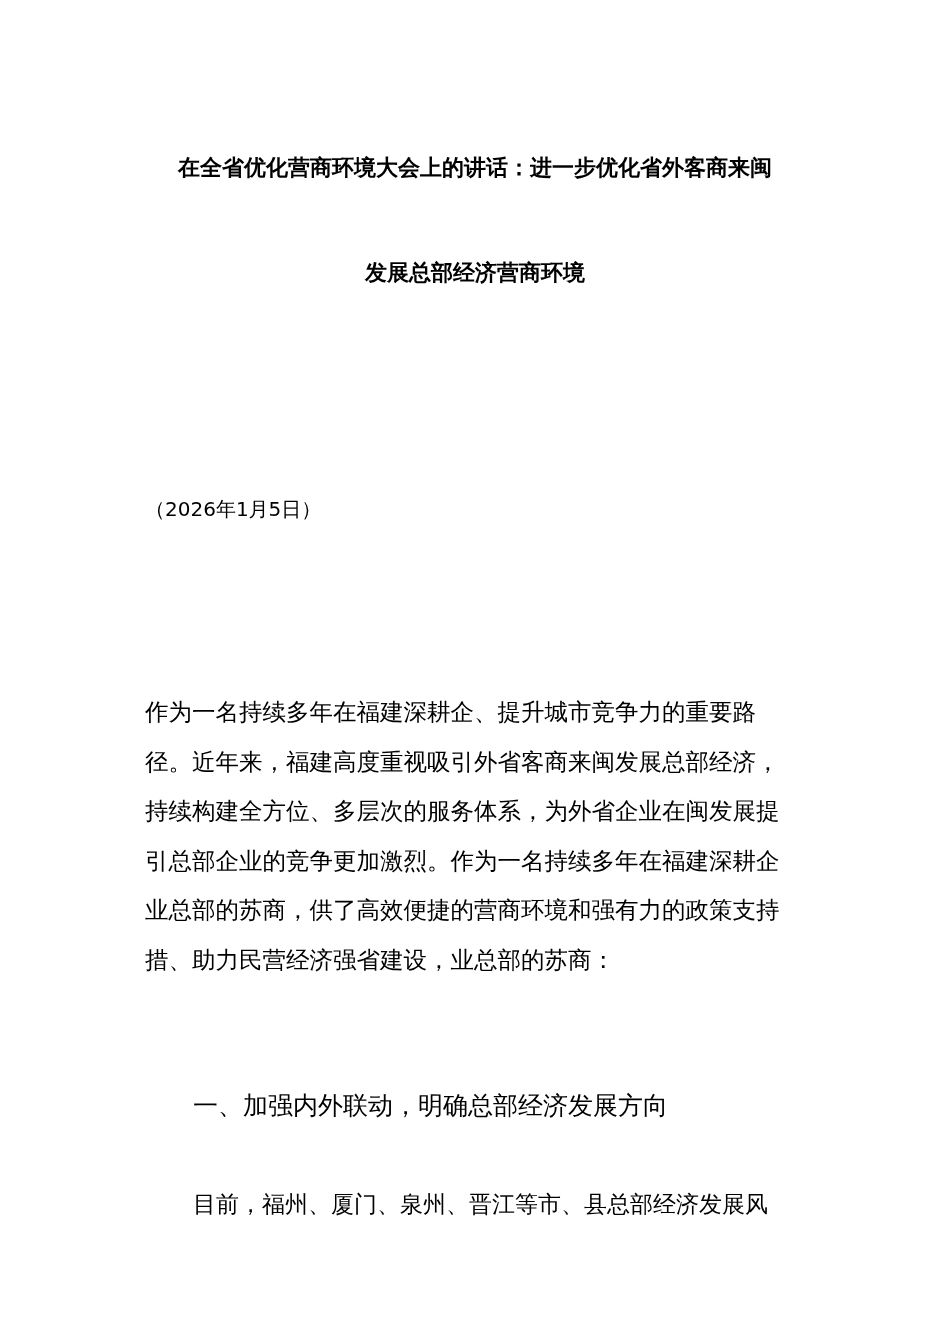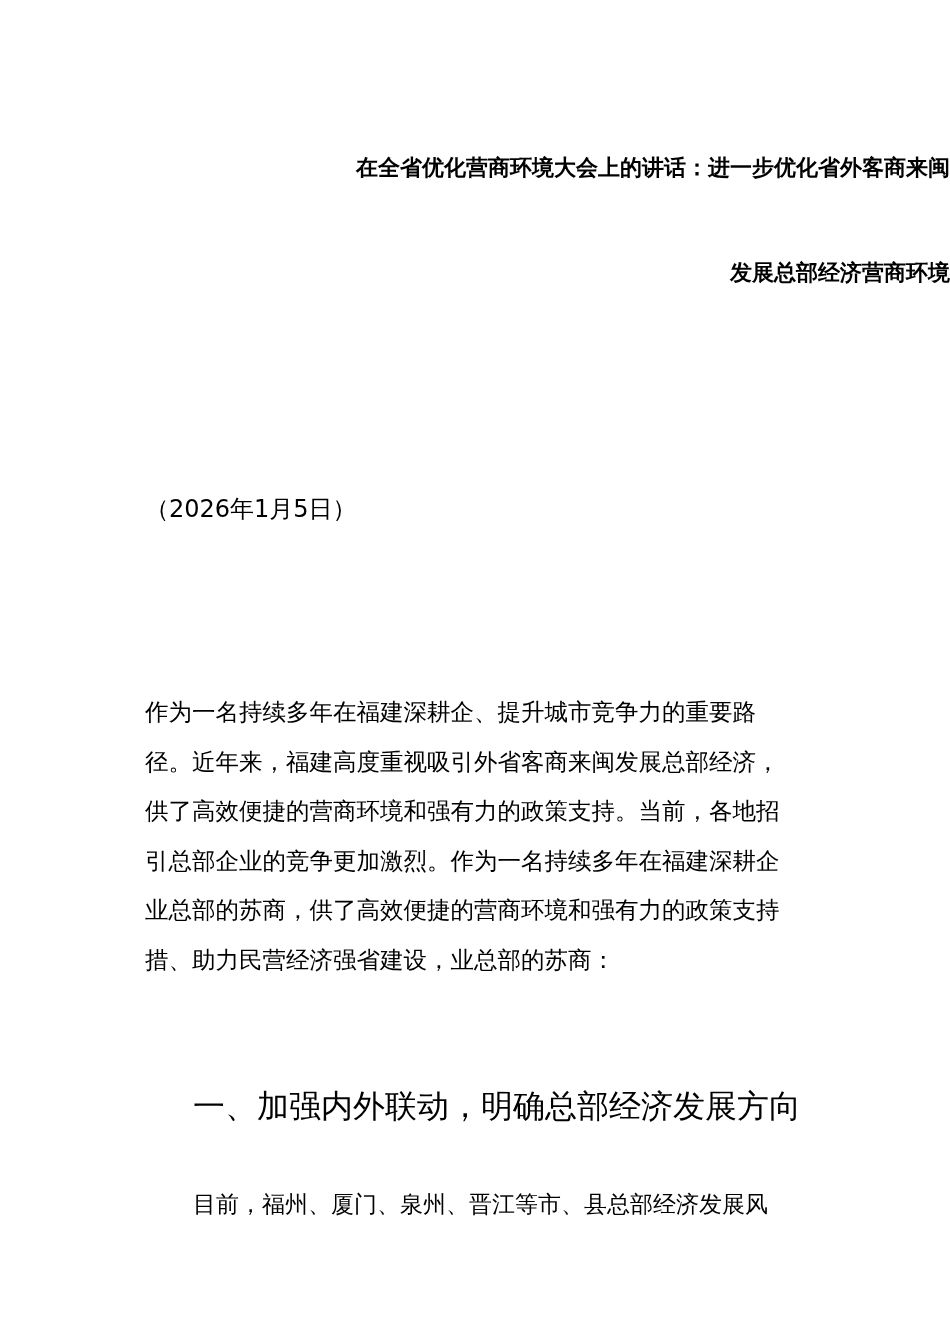--- a/index.html
+++ b/index.html
@@ -19,55 +19,55 @@
       position: absolute;
       left: 0; top: 0;
       width: 950px;
       height: 1344px;
       background: #ffffff;
     }
     .title-line {
       position: absolute;
       left: 0;
       width: 950px;
-      text-align: right;
+      text-align: center;
       font-weight: bold;
       font-size: 22px;
       line-height: 30px;
       white-space: nowrap;
       letter-spacing: 0px;
     }
     .title-line.l1 { top: 153px; }
     .title-line.l2 { top: 258px; }
     .date {
       position: absolute;
       left: 145px;
       top: 494px;
-      font-size: 24px;
+      font-size: 20px;
       line-height: 30px;
       white-space: nowrap;
     }
     .body-para {
       position: absolute;
       left: 145px;
       top: 688px;
       width: 664px;
       font-size: 23.5px;
       line-height: 49.6px;
     }
     .body-para .ln {
       display: block;
       white-space: nowrap;
       height: 49.6px;
     }
     .heading-1 {
       position: absolute;
       left: 193px;
       top: 1088px;
-      font-size: 32px;
+      font-size: 25px;
       line-height: 36px;
       white-space: nowrap;
     }
     .para-2 {
       position: absolute;
       left: 193px;
       top: 1186px;
       font-size: 23px;
       line-height: 36px;
       white-space: nowrap;
@@ -79,21 +79,21 @@
 <div class="page">
 
   <div class="title-line l1">在全省优化营商环境大会上的讲话：进一步优化省外客商来闽</div>
   <div class="title-line l2">发展总部经济营商环境</div>
 
   <div class="date">（2026年1月5日）</div>
 
   <div class="body-para">
     <span class="ln">作为一名持续多年在福建深耕企、提升城市竞争力的重要路</span>
     <span class="ln">径。近年来，福建高度重视吸引外省客商来闽发展总部经济，</span>
-    <span class="ln">供了高效便捷的营商环境和强有力的政策支持。当前，各地招</span>
+    <span class="ln">持续构建全方位、多层次的服务体系，为外省企业在闽发展提</span>
     <span class="ln">引总部企业的竞争更加激烈。作为一名持续多年在福建深耕企</span>
     <span class="ln">业总部的苏商，供了高效便捷的营商环境和强有力的政策支持</span>
     <span class="ln">措、助力民营经济强省建设，业总部的苏商：</span>
   </div>
 
   <div class="heading-1">一、加强内外联动，明确总部经济发展方向</div>
 
   <div class="para-2">目前，福州、厦门、泉州、晋江等市、县总部经济发展风</div>
 
 </div>

